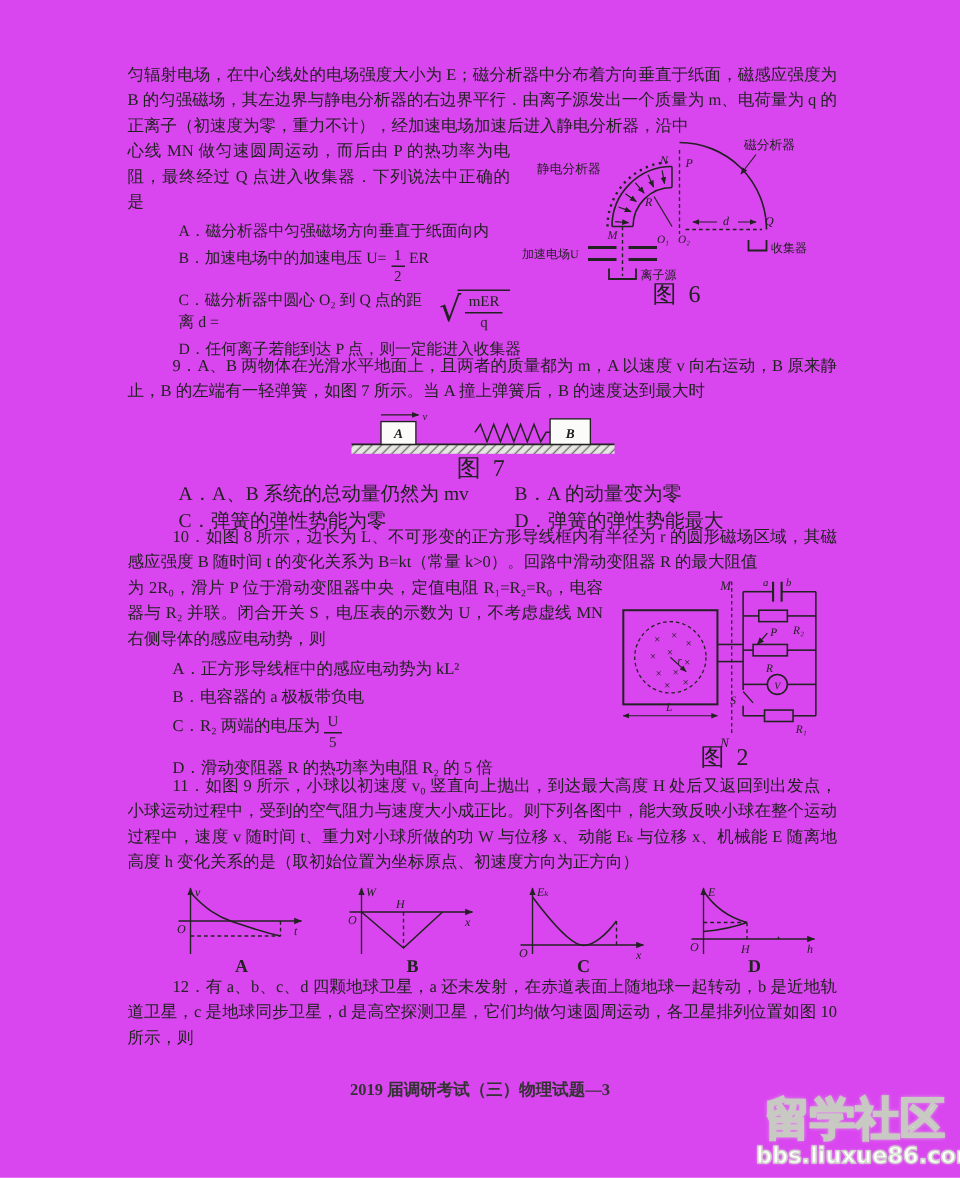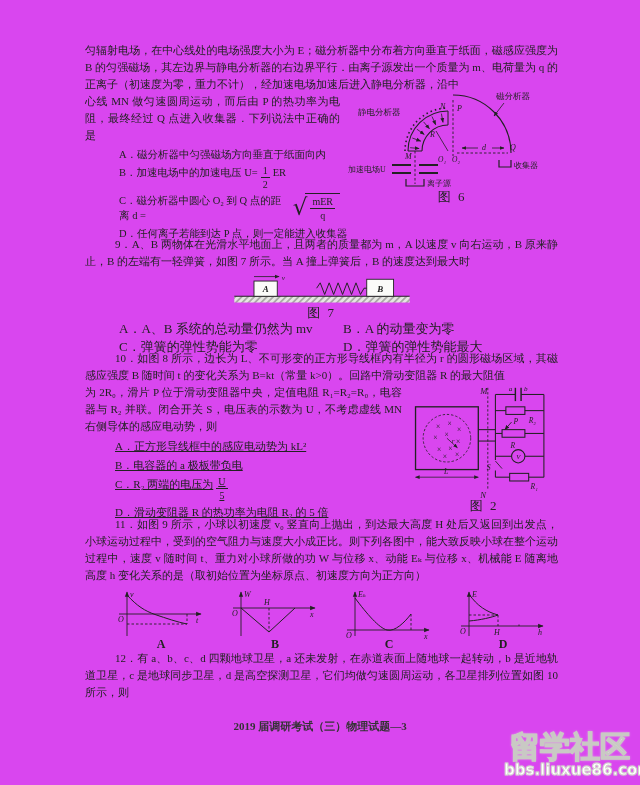--- a/index.html
+++ b/index.html
@@ -8,37 +8,37 @@
         font-family:"Liberation Serif","DejaVu Serif",serif;color:#222;}
   .blk{position:absolute;left:85px;width:473px;}
   .txt{margin:0;font-size:11px;line-height:17px;text-align:justify;color:#222;}
   .ind{text-indent:30px;}
   
   #b-q8a{top:42px;}
   #b-q8b{top:93px;}
   .fig6{float:right;width:212px;margin:-6px 0 2px 6px;text-align:center;}
   .fig8{float:right;width:148px;margin:0 0 2px 8px;text-align:center;}
   figure{padding:0;}
-  .cap{font-size:13px;line-height:12px;letter-spacing:2px;color:#222;}
+  .cap{font-size:16px;line-height:12px;letter-spacing:2px;color:#222;}
   .opt{margin:3px 0 0 34px;font-size:10.5px;line-height:15px;text-align:left;}
   .frow{display:flex;align-items:flex-start;gap:1px;}
   .frac{display:inline-block;text-align:center;vertical-align:middle;font-size:10px;line-height:1.15;margin:0 2px;}
   .fr-num{display:block;border-bottom:1px solid #222;padding:0 2px 0.5px;}
   .fr-den{display:block;padding-top:0.5px;}
   .sqrt{display:inline-flex;align-items:center;margin-left:2px;}
   .rad{font-size:23px;line-height:0.9;font-family:"DejaVu Sans",sans-serif;margin-right:-2px;}
   .sqrt-body{border-top:1.3px solid #222;padding:2px 3px 0;}
   
   #b-q9{top:236px;}
   .fig7{width:200px;margin:3px auto 0;text-align:center;}
   .optrow{display:flex;margin:2px 0 0 34px;font-size:13px;line-height:16px;}
   .optrow .col1{width:224px;flex:0 0 auto;}
   
   #b-q10{top:350px;}
-  .q10 .opt{margin-left:30px;font-size:11px;line-height:16px;text-decoration:underline;}
+  .q10 .opt{margin-left:30px;font-size:11px;line-height:16px;}
   
   #b-q11{top:516px;}
   .graphs{display:flex;gap:14px;padding-left:26px;margin-top:4px;}
   .gwrap{width:100px;text-align:center;}
   .glabel{font-size:12px;font-weight:bold;line-height:13px;margin-top:-2px;}
   
   #b-q12{top:650px;}
   .footer{position:absolute;left:0;right:0;top:719px;text-align:center;
           font-size:11px;font-weight:600;color:#333;}
   .watermark{position:absolute;right:4px;bottom:6px;width:132px;text-align:center;

